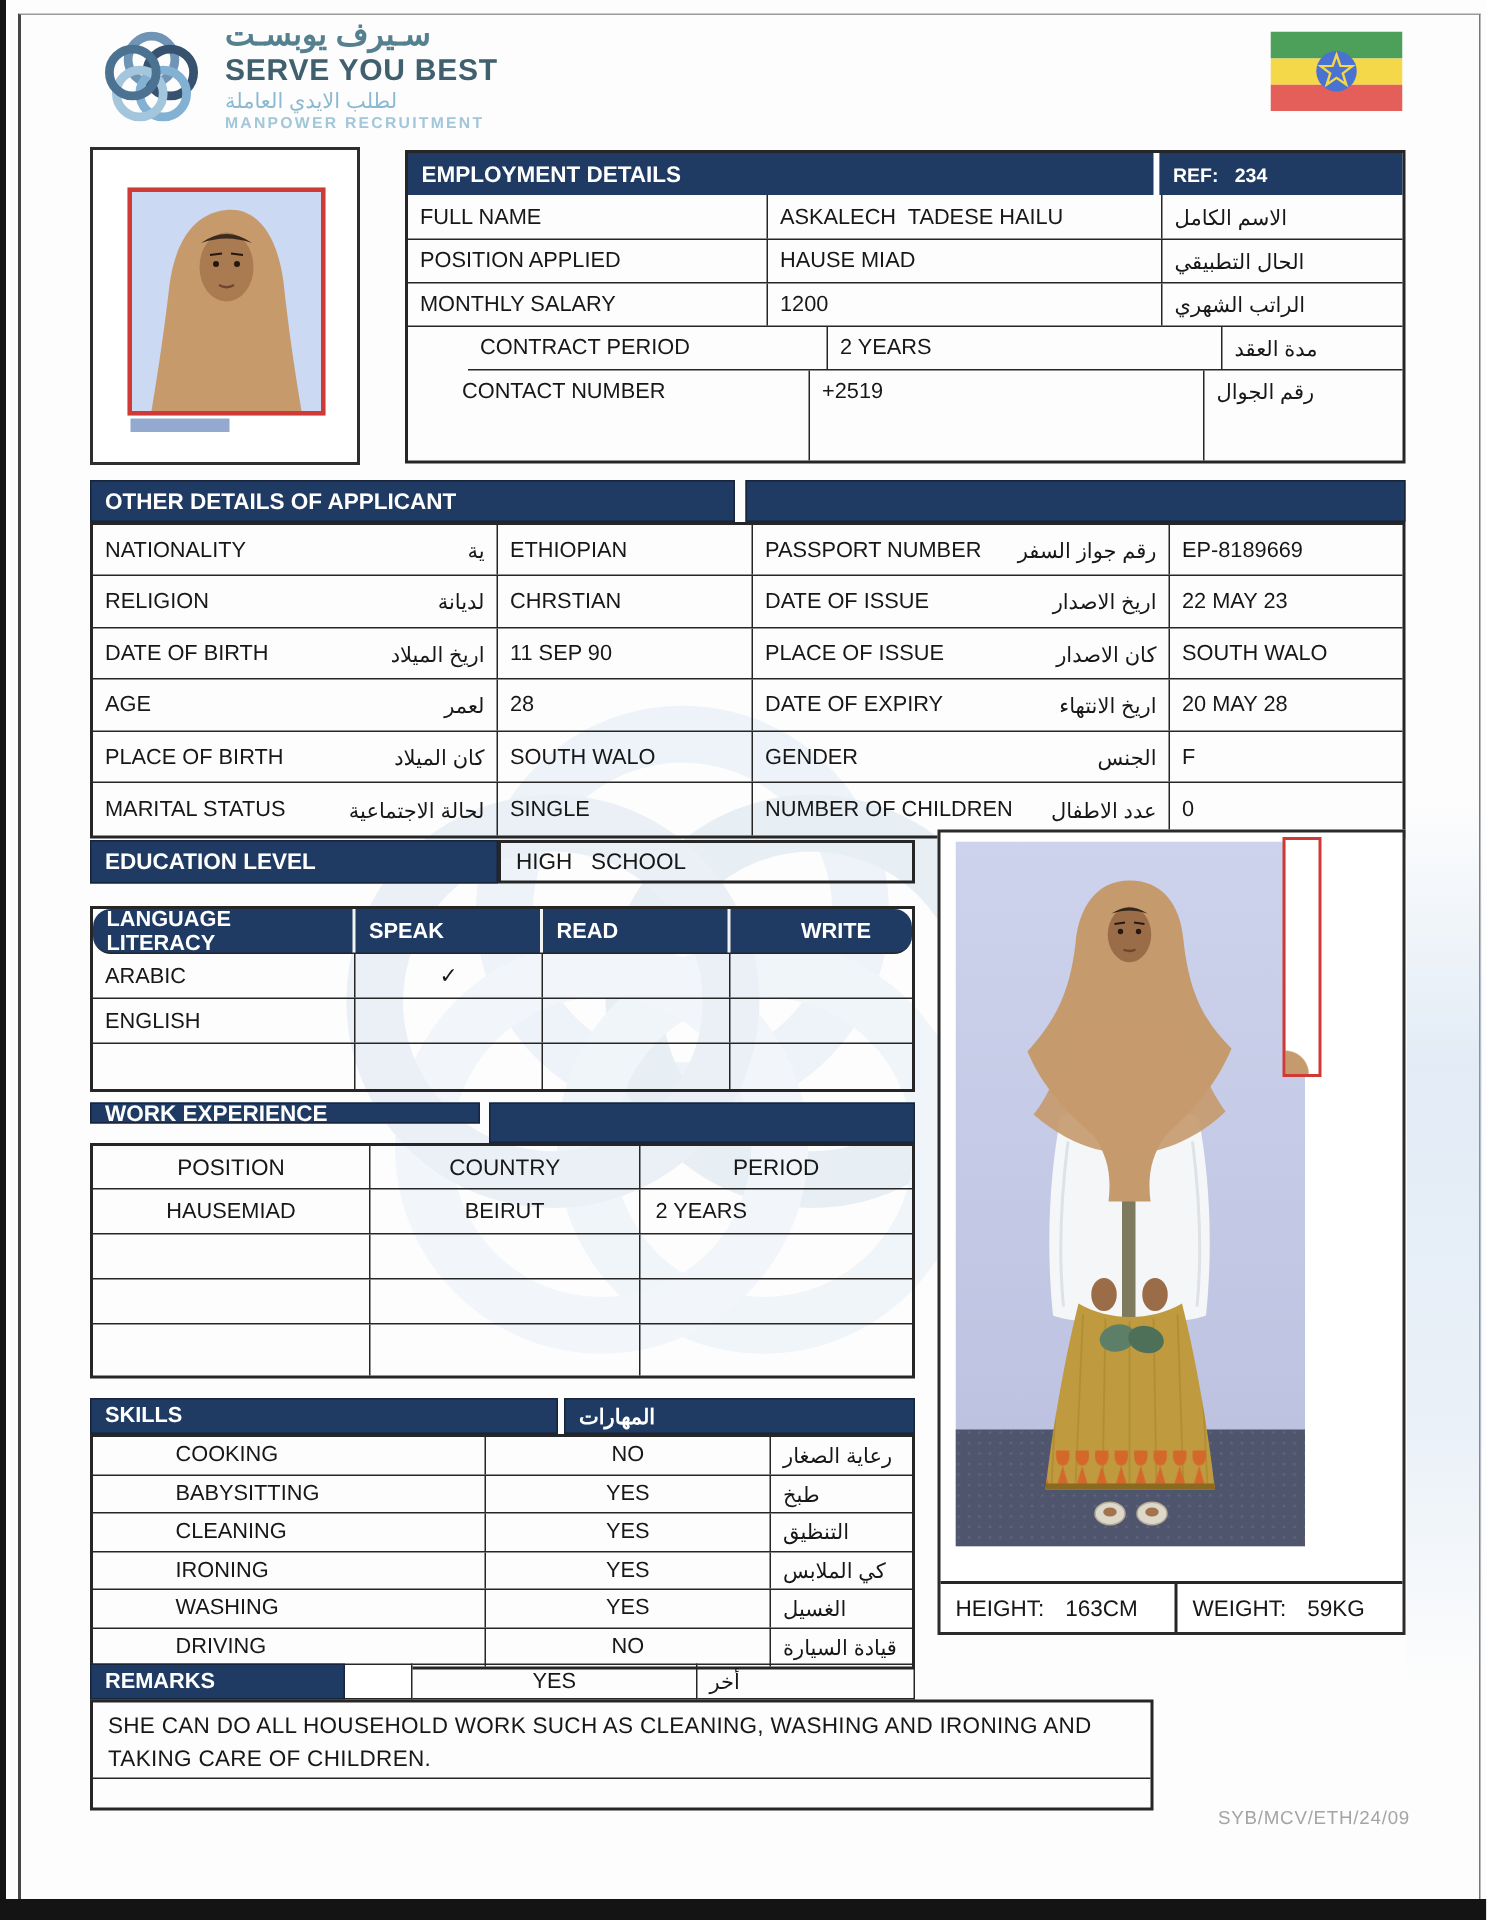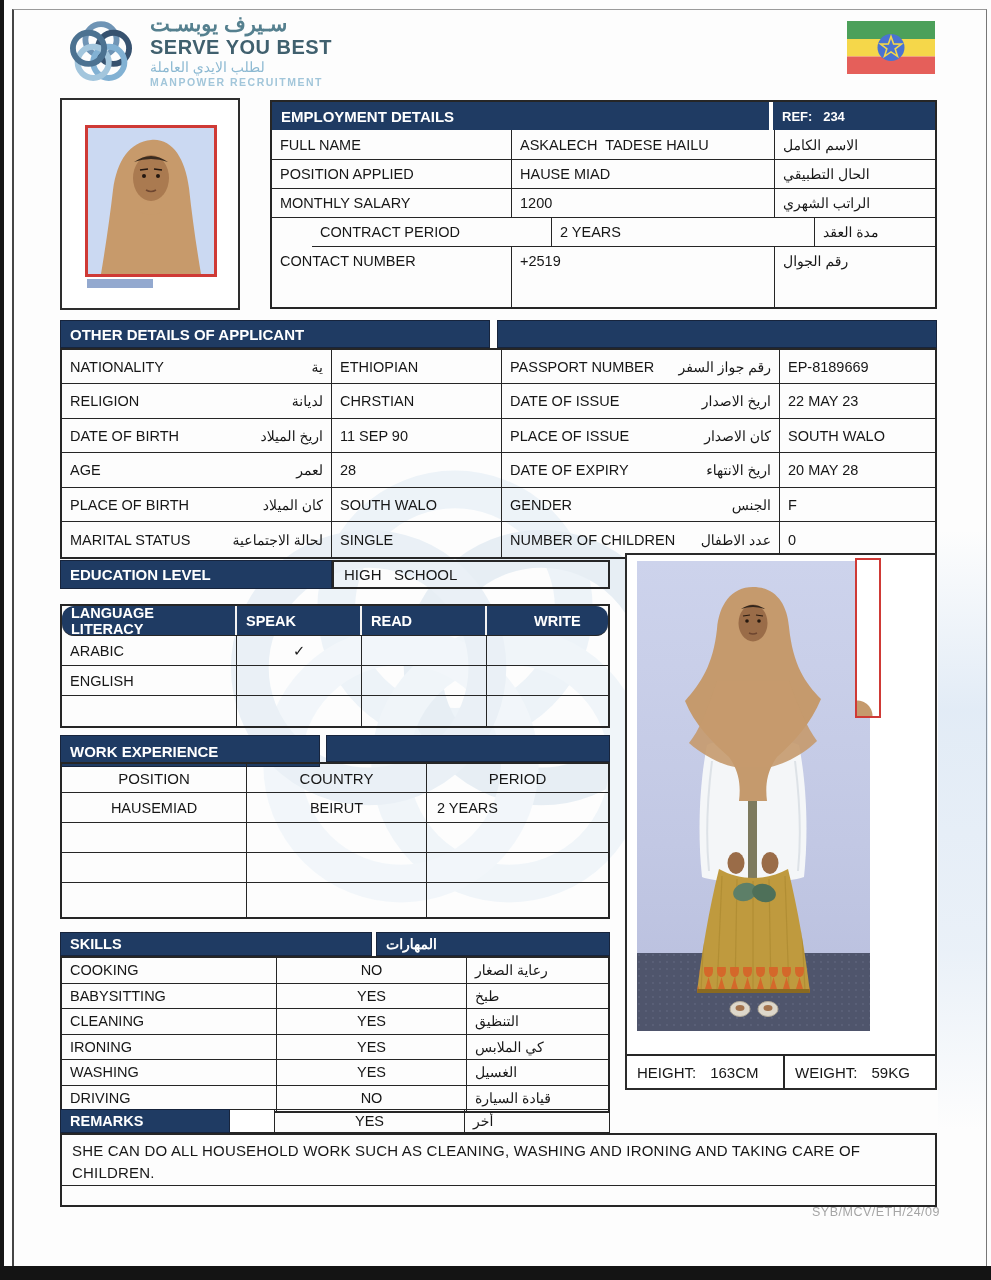--- a/index.html
+++ b/index.html
@@ -73,41 +73,41 @@
 
   
   .lang{left:60px;top:604px;width:550px;}
   .lang-head{display:flex;height:29px;background:#1f3b63;color:#fff;font-weight:700;border-bottom:1.5px solid #262626;border-radius:12px;}
   .lh{box-sizing:border-box;display:flex;align-items:center;padding:0 9px;font-size:14.5px;border-right:2.5px solid #f2f2f2;}
   .lh.last{border-right:none;padding-left:47px;}
   .lc1{width:175px;} .lc2{width:125px;} .lc3{width:125px;} .lc4{flex:1;}
   .lang .row{height:30px;}
 
   
-  .wbar1{left:60px;top:735px;width:260px;height:32px;font-size:15px;}
+  .wbar1{left:60px;top:735px;width:260px;height:14px;font-size:15px;}
   .wbar2{left:326px;top:735px;width:284px;height:27px;}
   .work-body{left:60px;top:762px;width:550px;}
   .wc1{width:185px;} .wc2{width:180px;} .wc3{flex:1;}
   .wh{font-size:15px;}
 
   
   .sbar1{left:60px;top:932px;width:312px;height:24px;font-size:14.5px;}
   .sbar2{left:376px;top:932px;width:234px;height:24px;justify-content:flex-end;}
   .skills-body{left:60px;top:956px;width:550px;}
   .skills-body .row{height:25.5px;}
-  .sc1{width:215px;} .sc2{width:190px;} .sc3{flex:1;}
+  .sc1{width:215px;margin-left:47px;} .sc2{width:190px;} .sc3{flex:1;}
 
   
   .rem-row{left:60px;top:1109px;width:550px;height:24px;display:flex;}
   .rem-bar{width:170px;height:24px;}
   .rem-gap{width:45px;height:24px;border:1.5px solid #262626;box-sizing:border-box;border-left:none;background:#fff;}
   .rem-yes{width:190px;height:24px;border:1.5px solid #262626;border-left:none;box-sizing:border-box;display:flex;align-items:center;justify-content:center;font-size:14.5px;}
   .rem-ar{width:145px;height:24px;border:1.5px solid #262626;border-left:none;box-sizing:border-box;display:flex;align-items:center;justify-content:flex-end;padding:0 8px;font-size:14px;direction:rtl;}
 
-  .remarks-box{left:60px;top:1133px;width:877px;height:74px;border:2px solid #262626;box-sizing:border-box;background:transparent;}
+  .remarks-box{left:60px;top:1133px;width:709px;height:74px;border:2px solid #262626;box-sizing:border-box;background:transparent;}
   .remarks-text{box-sizing:border-box;height:51px;border-bottom:1.5px solid #262626;padding:5px 10px 0 10px;
                 font-size:15px;line-height:1.45;letter-spacing:.2px;}
 
   .footer-code{left:690px;top:1205px;width:250px;text-align:right;font-size:12.5px;color:#a5a5a5;letter-spacing:.5px;}
 
   
   .body-box{left:625px;top:553px;width:312px;height:537px;background:#ffffff;border:2px solid #2b2b2b;box-sizing:border-box;}
   .body-photo{position:absolute;left:10px;top:6px;width:233px;height:470px;}
   .red-part{position:absolute;left:228px;top:3px;width:26px;height:160px;box-sizing:border-box;
             border:2.5px solid #cf3a36;background:
@@ -199,21 +199,21 @@
     <div class="row" style="height:29px;">
       <div class="cell emp-l">MONTHLY SALARY</div>
       <div class="cell emp-v val">1200</div>
       <div class="cell emp-a ar rt last">الراتب الشهري</div>
     </div>
     <div class="row" style="height:29px;margin-left:40px;">
       <div class="cell emp-l">CONTRACT PERIOD</div>
       <div class="cell emp-v val">2 YEARS</div>
       <div class="cell emp-a ar rt last">مدة العقد</div>
     </div>
-    <div class="row" style="height:60px;">
+    <div class="row" style="height:60px;margin-left:28px;">
       <div class="cell emp-l" style="align-items:flex-start;padding-top:6px;">CONTACT NUMBER</div>
       <div class="cell emp-v val" style="align-items:flex-start;padding-top:6px;">+2519</div>
       <div class="cell emp-a ar rt last" style="align-items:flex-start;padding-top:6px;">رقم الجوال</div>
     </div>
   </div>
 
   <div class="abs bar odbar1">OTHER DETAILS OF APPLICANT</div>
   <div class="abs bar odbar2"></div>
   <div class="abs tblborder od-body">
     <div class="row" style="height:34px;">

